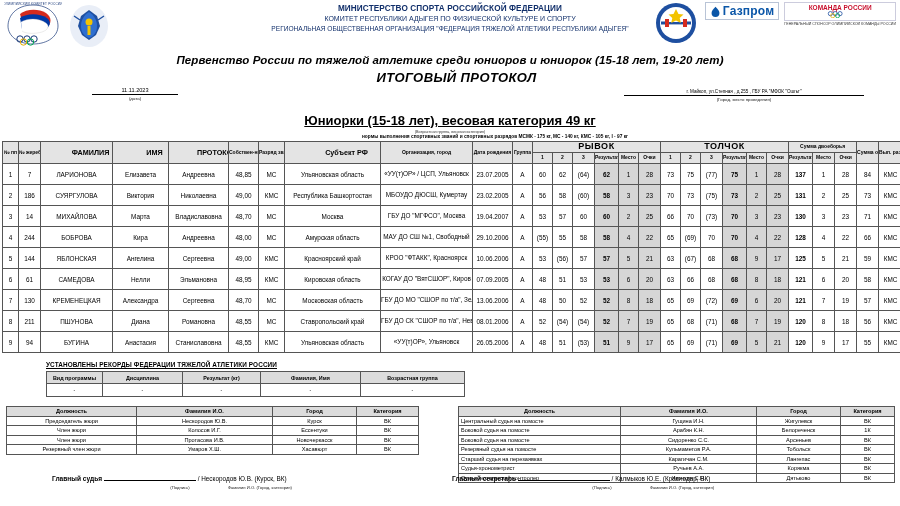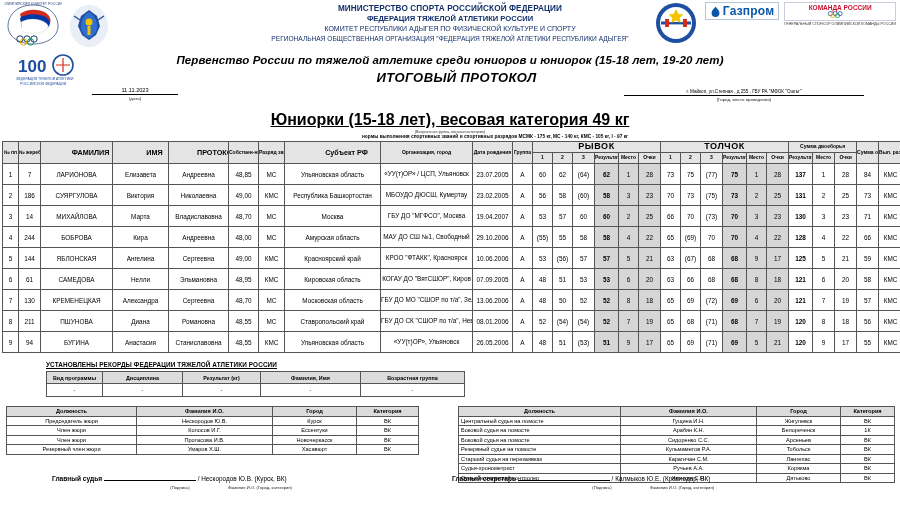--- a/index.html
+++ b/index.html
@@ -38,21 +38,21 @@
   .t-main { font-size:11.5px; font-weight:bold; font-style:italic; letter-spacing:.1px; margin-top:2px; }
   .t-sub { font-size:13px; font-weight:bold; font-style:italic; letter-spacing:.4px; margin-top:4px;padding-left:13px; }
 
   .meta-row { position:relative; height:22px; margin-top:2px; }
   .meta-left { position:absolute; left:92px; top:0; text-align:center; width:86px; }
   .meta-right{ position:absolute; right:36px; top:2px; text-align:center; width:240px; }
   .meta-val { font-size:5.6px; border-bottom:1px solid #000; padding-bottom:1px; display:block; }
   .meta-cap { font-size:4.4px; color:#222; margin-top:1px; display:block; }
 
   .cat-title { text-align:center; margin-top:2px; }
-  .cat-title .ct { font-size:16px; font-weight:bold; text-decoration:underline; }
+  .cat-title .ct { font-size:13px; font-weight:bold; text-decoration:underline; }
   .cat-title .cc { font-size:3.8px; color:#333; display:block; margin-top:1px; }
 
   
   .norms { font-size:4.8px; text-align:center; font-weight:bold; color:#000; line-height:6px; padding-left:90px; }
 
   table.main { border-collapse:collapse; width:896px; margin:1px 2px 0 2px; table-layout:fixed; }
   table.main th, table.main td {
     border:1px solid #555; font-size:6px; text-align:center;
     padding:0; height:11px; overflow:hidden; white-space:nowrap;
   }
@@ -127,21 +127,20 @@
           <path d="M21 10 C16 13 13 18 13 24 C13 30 16 34 21 36 C26 34 29 30 29 24 C29 18 26 13 21 10Z" fill="#2f6fd0"></path>
           <circle cx="21" cy="20" r="3.5" fill="#f3c300"></circle>
           <rect x="19.5" y="24" width="3" height="9" fill="#f3c300"></rect>
           <path d="M12 18 L6 14 M30 18 L36 14" stroke="#1e4fa0" stroke-width="1.4"></path>
         </svg>
       </div>
     </div>
 
     <div class="hdr-center">
       <div class="hdr-l1">МИНИСТЕРСТВО СПОРТА  РОССИЙСКОЙ ФЕДЕРАЦИИ</div>
-      <div class="hdr-l2">ФЕДЕРАЦИЯ ТЯЖЕЛОЙ АТЛЕТИКИ РОССИИ</div>
       <div class="hdr-l3">КОМИТЕТ РЕСПУБЛИКИ АДЫГЕЯ ПО ФИЗИЧЕСКОЙ КУЛЬТУРЕ И СПОРТУ</div>
       <div class="hdr-l4">РЕГИОНАЛЬНАЯ ОБЩЕСТВЕННАЯ ОРГАНИЗАЦИЯ "ФЕДЕРАЦИЯ ТЯЖЕЛОЙ АТЛЕТИКИ РЕСПУБЛИКИ АДЫГЕЯ"</div>
     </div>
 
     <div class="hdr-logos-right">
       <div>
         <svg viewBox="0 0 48 44" width="48" height="44">
           <circle cx="24" cy="21" r="20" fill="#1e4fa0"></circle>
           <circle cx="24" cy="21" r="16" fill="#ffffff"></circle>
           <path d="M9 21 h5 M34 21 h5" stroke="#1e4fa0" stroke-width="3"></path>
@@ -172,29 +171,20 @@
               <circle cx="8.7" cy="5.3" r="2.4" stroke="#e8b000"></circle>
                 <circle cx="14.2" cy="5.3" r="2.4" stroke="#00a651"></circle>
             </g>
           </svg>
         </div>
         <div class="spons-cap">ГЕНЕРАЛЬНЫЙ СПОНСОР ОЛИМПИЙСКОЙ КОМАНДЫ РОССИИ</div>
       </div>
     </div>
   </div>
 
-  <div style="position:absolute;left:16px;top:52px;">
-    <svg viewBox="0 0 62 36" width="62" height="36">
-      <text x="2" y="20" font-size="17" font-weight="bold" fill="#1e4fa0" font-family="Liberation Sans, sans-serif">100</text>
-      <circle cx="47" cy="13" r="10" fill="none" stroke="#1e4fa0" stroke-width="1.6"></circle>
-      <path d="M40 13 h14 M47 6 v14" stroke="#d52b1e" stroke-width="1.2"></path>
-      <text x="0" y="28" font-size="3.4" fill="#1e4fa0" font-family="Liberation Sans, sans-serif">ФЕДЕРАЦИЯ ТЯЖЕЛОЙ АТЛЕТИКИ</text>
-      <text x="4" y="33" font-size="3.4" fill="#1e4fa0" font-family="Liberation Sans, sans-serif">РОССИЙСКОЙ ФЕДЕРАЦИИ</text>
-    </svg>
-  </div>
 
   <div class="title-block">
     <div class="t-main">Первенство России по тяжелой атлетике среди юниоров и юниорок (15-18 лет, 19-20 лет)</div>
     <div class="t-sub">ИТОГОВЫЙ ПРОТОКОЛ</div>
   </div>
 
   <div class="meta-row">
     <div class="meta-left">
       <span class="meta-val">11.11.2023</span>
       <span class="meta-cap">(дата)</span>

